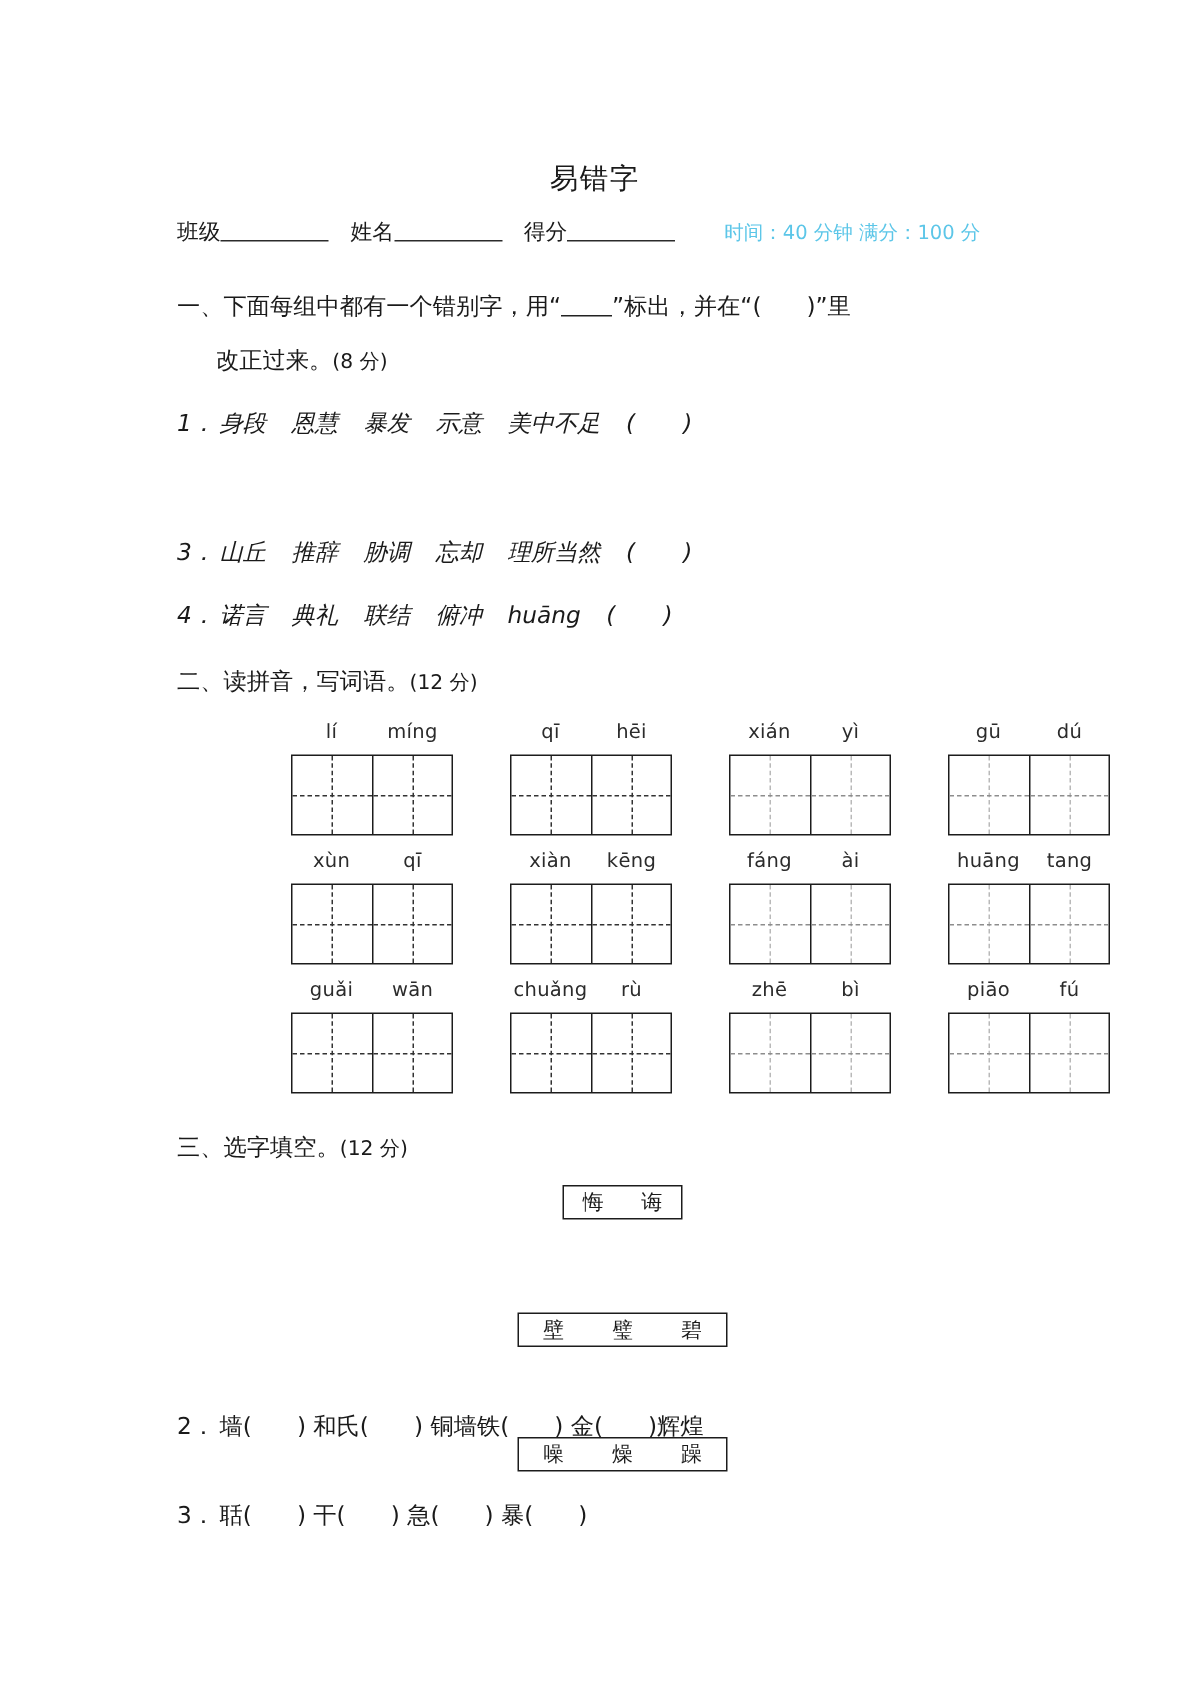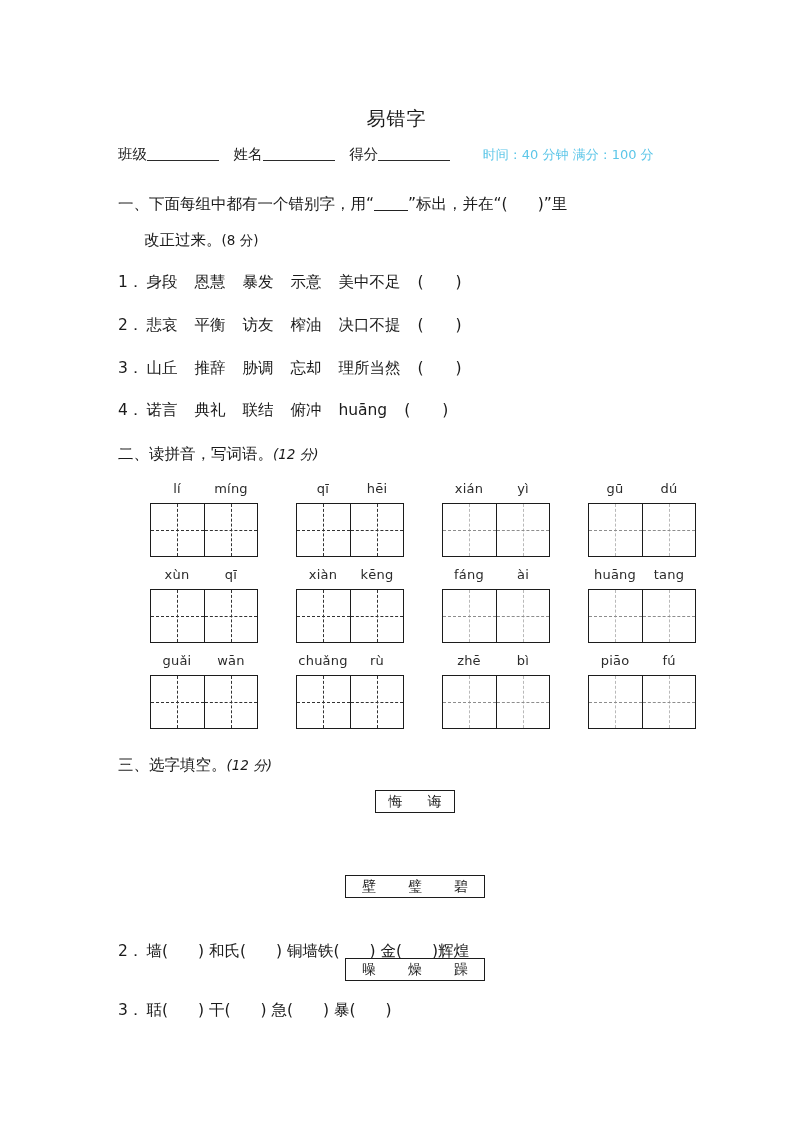--- a/index.html
+++ b/index.html
@@ -61,21 +61,21 @@
     font-size: 13px;
   }
 
   
   .sec-head {
     position: absolute;
     left: 118px;
     font-size: 15.5px;
     white-space: nowrap;
   }
-  .sec-head .pts { font-size: 13.5px; font-style: italic; }
+  .sec-head .pts { font-size: 13.5px; }
 
   .sec1-line2 {
     position: absolute;
     left: 144px;
     top: 230px;
     font-size: 15.5px;
     white-space: nowrap;
   }
   .sec1-line2 .pts { font-size: 13.5px; }
 
@@ -86,20 +86,21 @@
     height: 11px;
     vertical-align: -2px;
   }
 
   
   .q1row {
     position: absolute;
     left: 118px;
     font-size: 15.5px;
     white-space: nowrap;
+    font-style: italic;
   }
   .q1row .idx { margin-right: 3px; }
   .q1row .w {
     display: inline-block;
     margin-right: 17px;
   }
   .q1row .paren {
     display: inline-block;
     letter-spacing: 0;
   }
@@ -108,20 +109,21 @@
   
   .grid-row {
     position: absolute;
     left: 150px;
     height: 78px;
   }
   .grid-group {
     position: absolute;
     top: 0;
     width: 108px;
+    margin-left: 44px;
   }
   .pinyin {
     height: 22px;
     display: flex;
     font-size: 13px;
     color: #2b2b2b;
     letter-spacing: 0.2px;
   }
   .pinyin span {
     flex: 1 1 50%;
@@ -201,23 +203,20 @@
     <span class="hl-meta">时间：40 分钟 满分：100 分</span>
   </div>
 
   <div class="sec-head" style="top:194px;"><span>一、下面每组中都有一个错别字，用“</span><span class="underline-mark"></span><span>”标出，并在“(</span><span style="display:inline-block;width:30px;"></span><span>)”里</span></div>
   <div class="sec1-line2"><span>改正过来。</span><span class="pts">(8 分)</span></div>
 
   <div class="q1row" style="top:272px;">
     <span class="idx">1．</span><span class="w">身段</span><span class="w">恩慧</span><span class="w">暴发</span><span class="w">示意</span><span class="w">美中不足</span><span class="paren"><span>(</span><span class="gap"></span><span>)</span></span>
   </div>
 
-  <div class="q1row" style="top:315px;">
-    <span class="idx">2．</span><span class="w">悲哀</span><span class="w">平衡</span><span class="w">访友</span><span class="w">榨油</span><span class="w">决口不提</span><span class="paren"><span>(</span><span class="gap"></span><span>)</span></span>
-  </div>
 
   <div class="q1row" style="top:358px;">
     <span class="idx">3．</span><span class="w">山丘</span><span class="w">推辞</span><span class="w">胁调</span><span class="w">忘却</span><span class="w">理所当然</span><span class="paren"><span>(</span><span class="gap"></span><span>)</span></span>
   </div>
 
   <div class="q1row" style="top:400px;">
     <span class="idx">4．</span><span class="w">诺言</span><span class="w">典礼</span><span class="w">联结</span><span class="w">俯冲</span><span class="w">huāng</span><span class="paren"><span>(</span><span class="gap"></span><span>)</span></span>
   </div>
 
   <div class="sec-head" style="top:444px;"><span>二、读拼音，写词语。</span><span class="pts">(12 分)</span></div>

